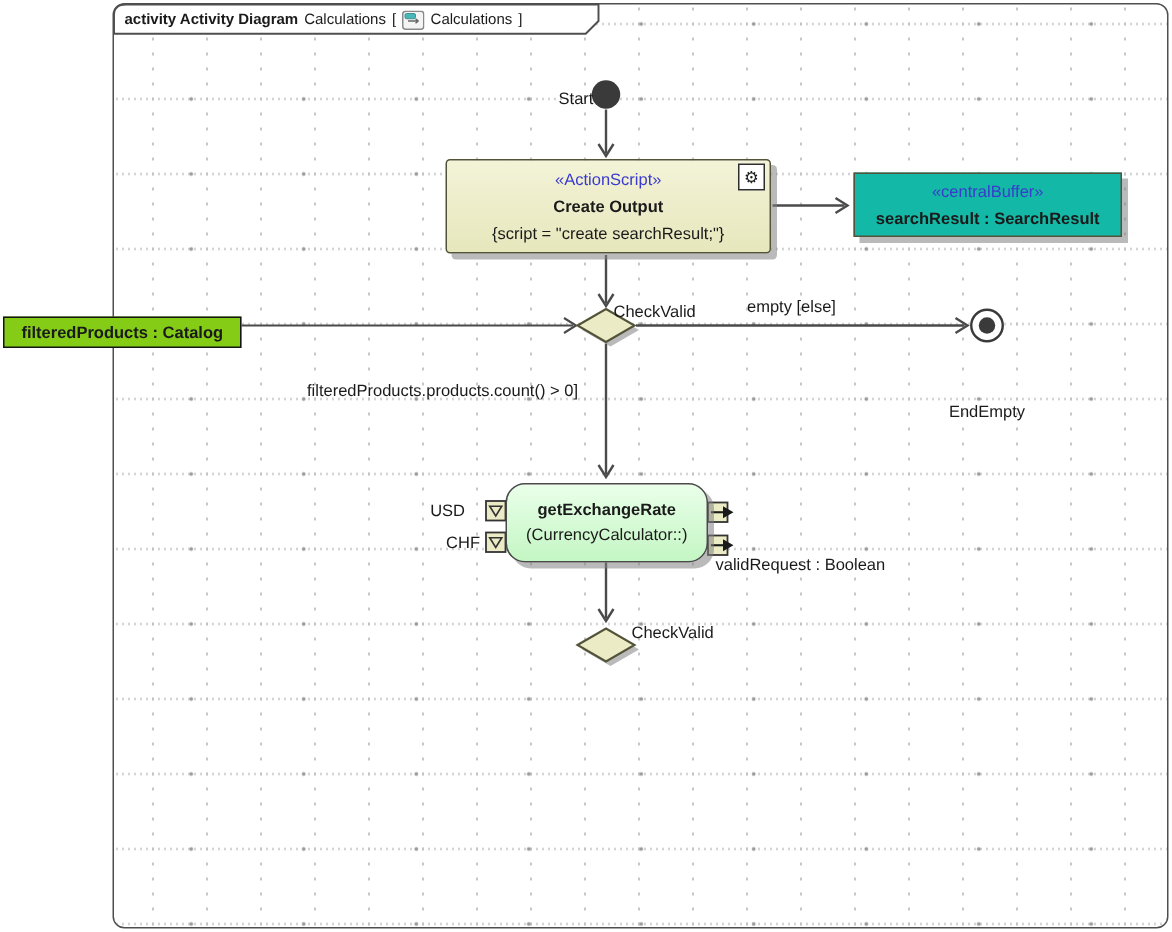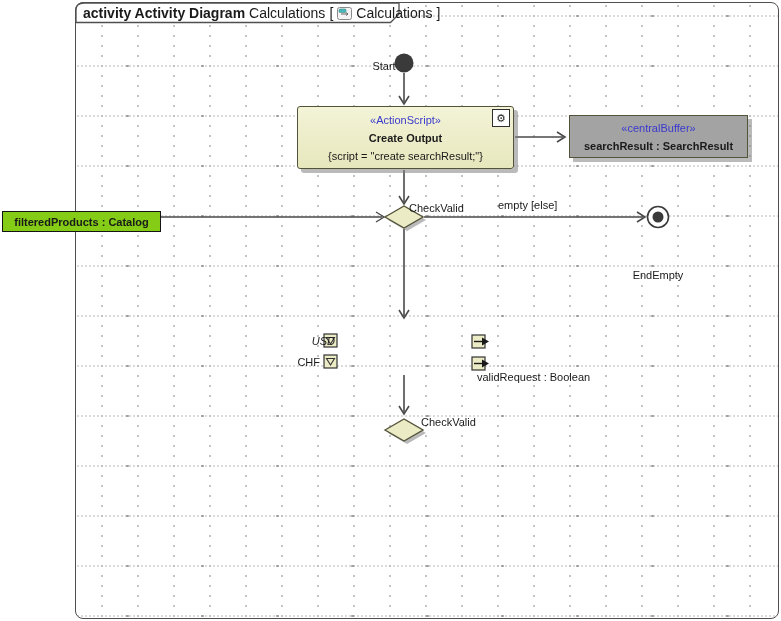--- a/index.html
+++ b/index.html
@@ -29,40 +29,40 @@
   .node{
     position:absolute;box-sizing:border-box;display:flex;flex-direction:column;
     justify-content:center;align-items:center;text-align:center;
   }
   .action{
     border:1.5px solid #53533a;border-radius:3px;
     background:linear-gradient(#f3f3d8,#e7e7bd);
     box-shadow:4px 4px 0 rgba(130,130,130,.55);
   }
   .buffer{
-    border:1.5px solid #53533a;background:#a3a3a3;
+    border:1.5px solid #53533a;background:#14b8a6;
     box-shadow:4px 4px 0 rgba(130,130,130,.55);
   }
   .green-action{
     border:1.5px solid #4a4a4a;border-radius:13px;
     background:linear-gradient(#e9ffe9,#c4f6c4);
     box-shadow:4px 4px 0 rgba(130,130,130,.55);
   }
   .param{
     border:1.5px solid #141414;background:#84cc16;font-weight:bold;
   }
   .gearbox{
     position:absolute;left:492px;top:109px;width:16px;height:16px;
     border:1.5px solid #2e2e2e;background:#fff;display:flex;align-items:center;
     justify-content:center;font-size:11px;color:#222;
     font-family:"DejaVu Sans",sans-serif;line-height:1;
   }
   .frame-title{
     position:absolute;left:83px;top:5px;height:16px;display:flex;
-    align-items:center;gap:4px;font-size:14px;
+    align-items:center;gap:4px;font-size:10px;
   }
   .guard{line-height:15px;}
 </style>
 </head>
 <body>
 
 <div class="stage">
 
   <div class="frame"></div>
 
@@ -176,22 +176,27 @@
 
   <div class="lbl" style="left:498px;top:198px;">empty [else]</div>
 
   <div class="node param" style="left:2px;top:211px;width:159px;height:21px;">
     <div>filteredProducts : Catalog</div>
   </div>
 
   <div class="lbl center" style="left:627px;top:231px;width:62px;margin-top:37px;">EndEmpty</div>
 
   <div class="lbl center guard" style="left:184px;top:254px;width:222px;white-space:normal;">
-  </div>
-
-
-  <div class="lbl right" style="left:302px;top:334px;width:33px;font-style:italic;">USD</div>
+    <span style="display:block;">filteredProducts.products.count() &gt; 0]</span>
+  </div>
+
+  <div class="node green-action" style="left:337px;top:322px;width:135px;height:53px;">
+    <div class="bold" style="line-height:17px;">getExchangeRate</div>
+    <div style="line-height:17px;">(CurrencyCalculator::)</div>
+  </div>
+
+  <div class="lbl right" style="left:277px;top:334px;width:33px;">USD</div>
   <div class="lbl right" style="left:287px;top:355px;width:33px;">CHF</div>
   <div class="lbl" style="left:477px;top:370px;">validRequest : Boolean</div>
 
   <div class="lbl" style="left:410px;top:415px;margin-left:11px;">CheckValid</div>
 
 </div>
 
 </body></html>

